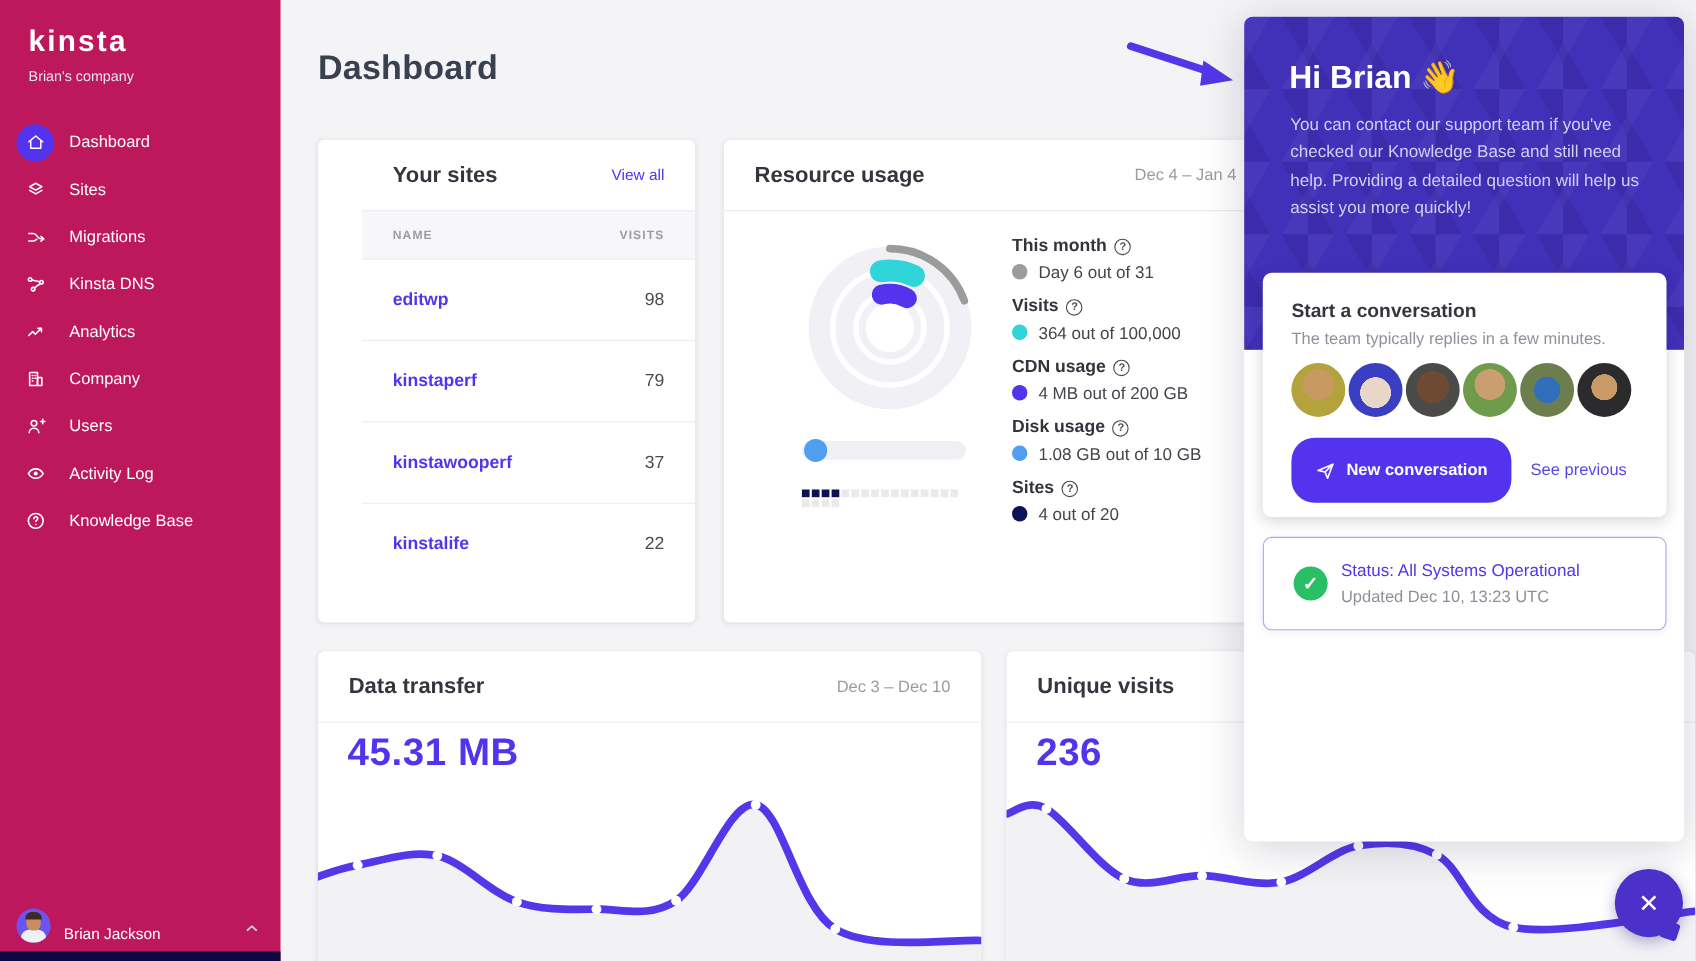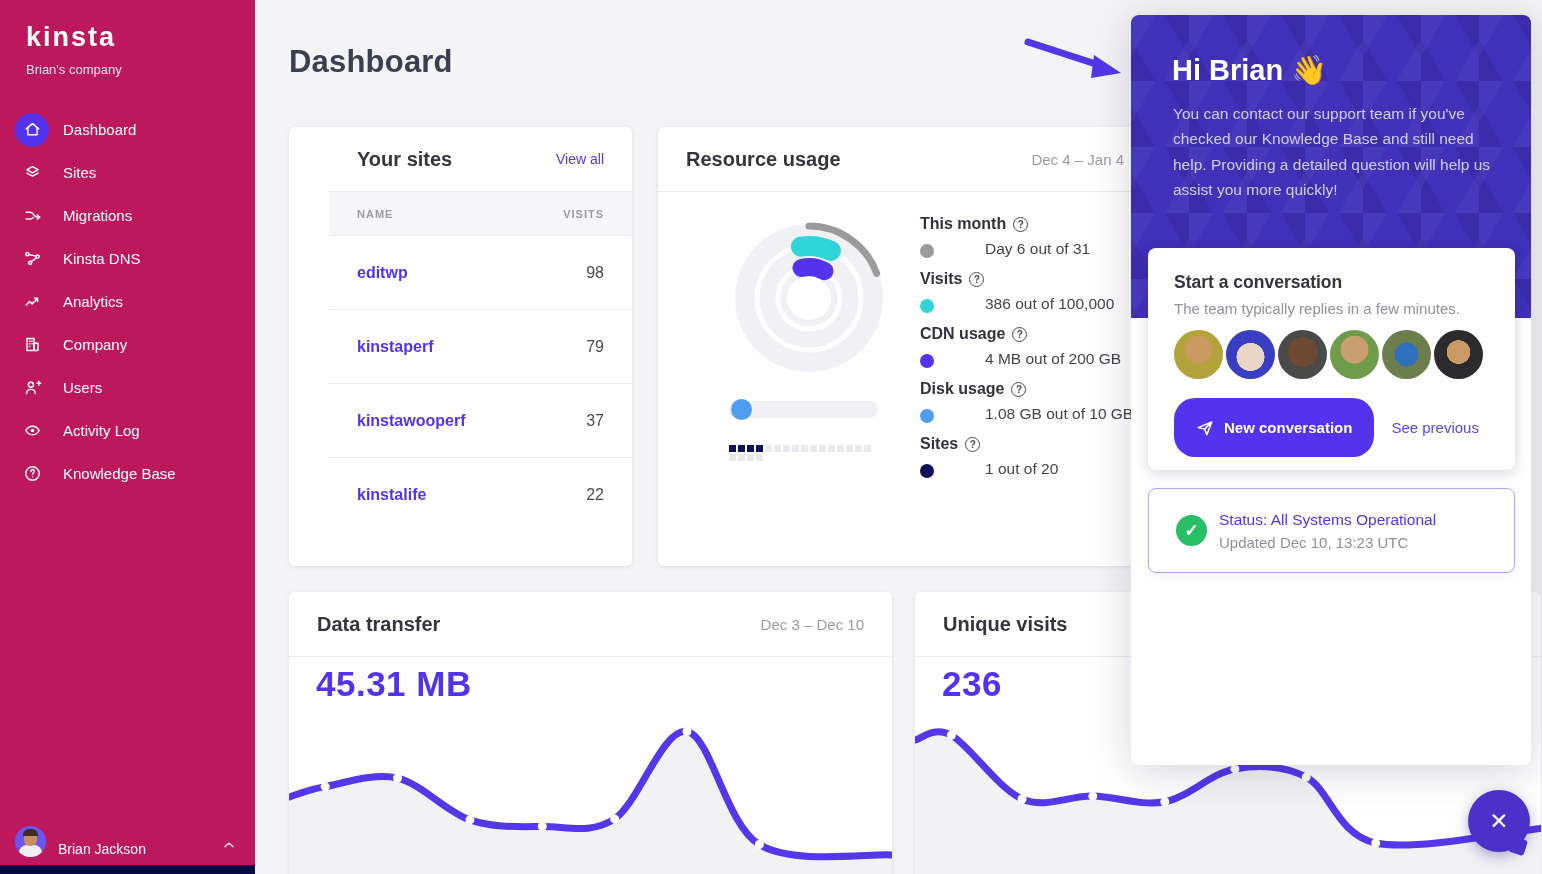--- a/index.html
+++ b/index.html
@@ -52,21 +52,21 @@
   .site-name { color:#5333ed; font-size:16px; font-weight:bold; }
   .site-visits { color:#4a4a52; font-size:16px; }
   
   .card-resource { left:658px; top:127px; width:494px; height:439px; }
   .donut-svg { position:absolute; left:61px; top:81px; }
   .legend { position:absolute; left:262px; top:88px; }
   .legend-entry { margin-bottom:12px; }
   .legend-label-row { display:flex; align-items:center; font-size:16px; font-weight:bold; color:#33333b; }
   .help-icon { width:15px; height:15px; border:1.5px solid #4a4a52; border-radius:50%; font-size:10px; font-weight:bold;
     color:#4a4a52; display:inline-flex; align-items:center; justify-content:center; margin-left:7px; cursor:pointer; }
-  .legend-value-row { display:flex; align-items:flex-end; margin-top:7px; font-size:15.5px; color:#44444c;gap:41px; }
+  .legend-value-row { display:flex; align-items:flex-start; margin-top:7px; font-size:15.5px; color:#44444c; }
   .legend-dot { width:14px; height:14px; border-radius:50%; margin-right:10px; flex:0 0 14px; }
   .disk-bar { position:absolute; left:71px; top:274px; width:149px; height:17px; background:#f0f0f4; border-radius:9px; }
   .disk-knob { position:absolute; left:2px; top:-2px; width:21px; height:21px; border-radius:50%; }
   .sites-squares { position:absolute; left:71px; top:318px; width:152px; display:flex; flex-wrap:wrap; }
   .sites-squares span { width:7px; height:7px; margin:0 2px 2px 0; display:block; }
   
   .card-datatransfer { left:289px; top:592px; width:603px; height:300px; }
   .card-uniquevisits { left:915px; top:592px; width:626px; height:300px; }
   .big-number { position:absolute; left:27px; top:72px; font-size:35px; font-weight:bold; color:#5333ed; letter-spacing:.5px; }
   .chart-svg { position:absolute; left:0; top:92px; }
@@ -308,21 +308,21 @@
           <span>Day 6 out of 31</span>
         </div>
     </div>
     <div class="legend-entry">
       <div class="legend-label-row">
           <span>Visits</span>
           <span class="help-icon">?</span>
         </div>
       <div class="legend-value-row">
           <span class="legend-dot" style="background-color: rgb(47, 213, 217);"></span>
-          <span>386 out of 100,000</span>
+          <span>364 out of 100,000</span>
         </div>
     </div>
     <div class="legend-entry">
       <div class="legend-label-row">
           <span>CDN usage</span>
           <span class="help-icon">?</span>
         </div>
       <div class="legend-value-row">
           <span class="legend-dot" style="background-color: rgb(83, 51, 237);"></span>
           <span>4 MB out of 200 GB</span>
@@ -338,21 +338,21 @@
           <span>1.08 GB out of 10 GB</span>
         </div>
     </div>
     <div class="legend-entry">
       <div class="legend-label-row">
           <span>Sites</span>
           <span class="help-icon">?</span>
         </div>
       <div class="legend-value-row">
           <span class="legend-dot" style="background-color: rgb(13, 17, 86);"></span>
-          <span>1 out of 20</span>
+          <span>4 out of 20</span>
         </div>
     </div>
   </div>
 </section>
 
 <section class="card card-datatransfer">
   <div class="card-head">
     <span class="card-title">Data transfer</span>
     <span class="card-period">Dec 3 – Dec 10</span>
   </div>

